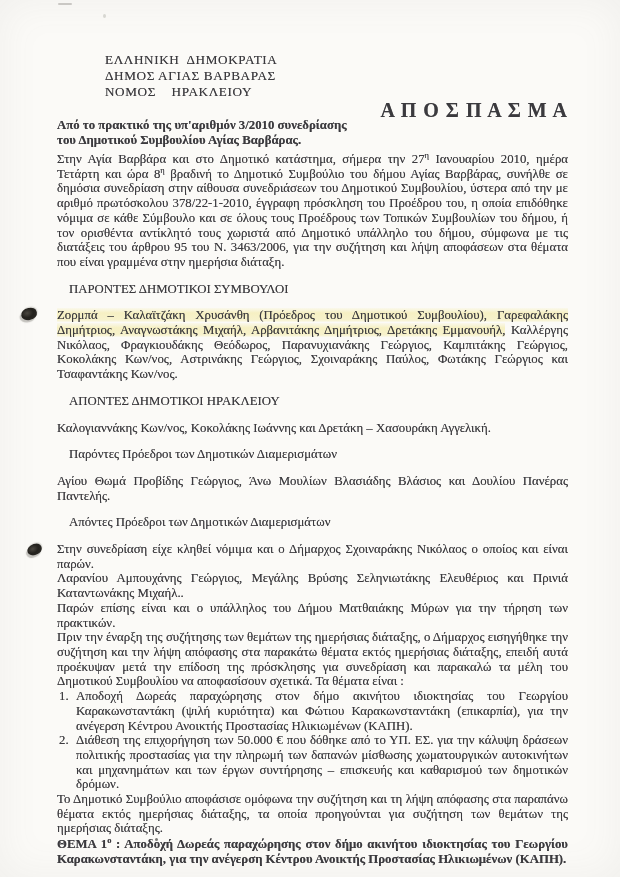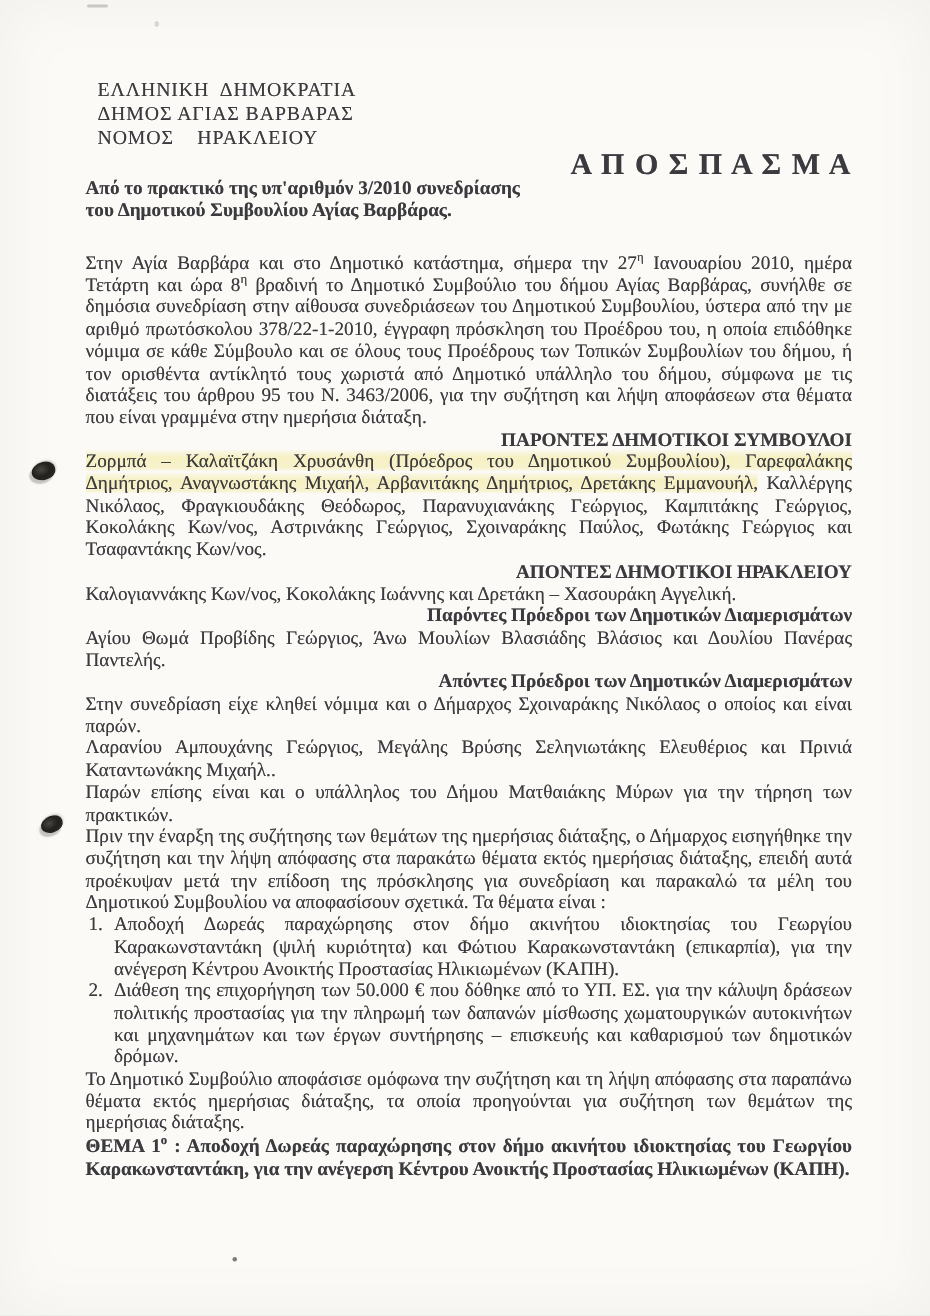--- a/index.html
+++ b/index.html
@@ -13,26 +13,26 @@
     color: var(--ink, #3b3a3e);
     box-shadow: inset 0 0 40px rgba(120,120,115,0.08);
   }
   .content {
     position: absolute;
     left: 57px; top: 52px; width: 511px;
     font-size: 12.8px; line-height: 14.7px;
     text-shadow: 0 0 0.4px rgba(40,40,45,0.55);
   }
   .agency { margin-left: 8px; }
-  .agency-line { white-space: pre; font-size: 13.2px; line-height: 16px; letter-spacing: 0.6px; }
+  .agency-line { white-space: pre; font-size: 13.2px; line-height: 16px; letter-spacing: 0.6px; margin-left: 40px; }
   .doc-title { text-align: right; font-weight: bold; font-size: 20px; letter-spacing: 1px; margin-top: 3px; line-height: 15px; }
   .doc-subtitle { font-weight: bold; font-size: 12.8px; line-height: 15px; }
-  .doc-subtitle.last { margin-bottom: 20px; }
+  .doc-subtitle.last { margin-bottom: 4px; }
   p { margin: 0; text-align: justify; }
-  .heading { text-align: right; font-weight: bold; margin: 0; }
+  .heading { text-align: left; font-weight: normal; margin: 12px; }
   sup { font-size: 8.5px; line-height: 0; }
   .hl {
     background: linear-gradient(to bottom, rgba(244,235,160,0.12), var(--highlight-rgba, rgba(242,232,152,0.55)) 35%, rgba(242,232,152,0.45) 85%, rgba(244,235,160,0.1));
     box-decoration-break: clone;
     -webkit-box-decoration-break: clone;
   }
   ol.agenda { margin: 0; padding: 0; list-style: none; }
   ol.agenda li { position: relative; padding-left: 19px; text-align: justify; }
   ol.agenda .marker { position: absolute; left: 2px; top: 0; }
   .thema { font-weight: bold; margin-top: 1px; }

